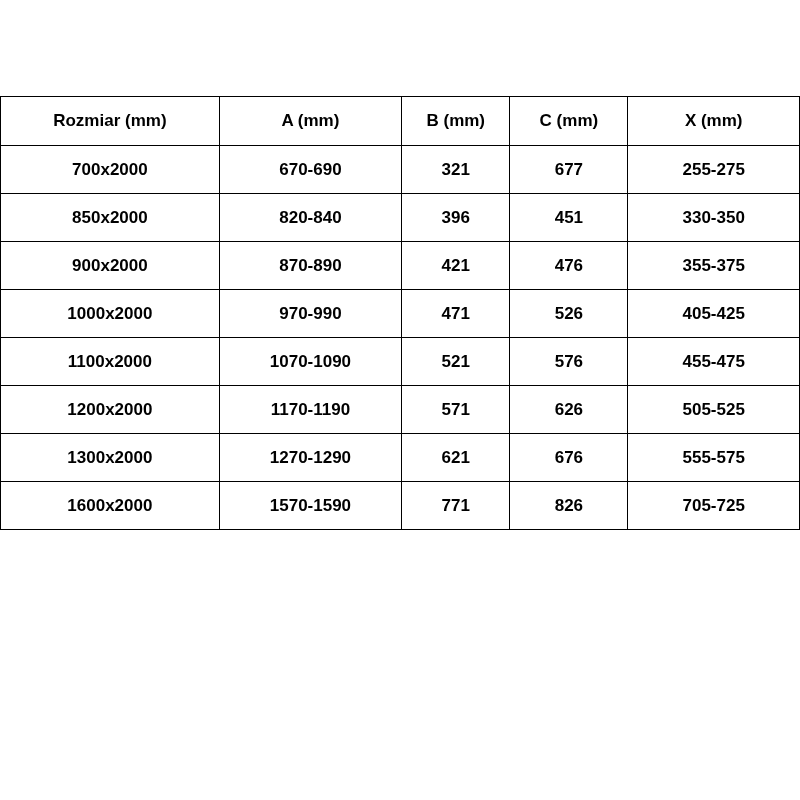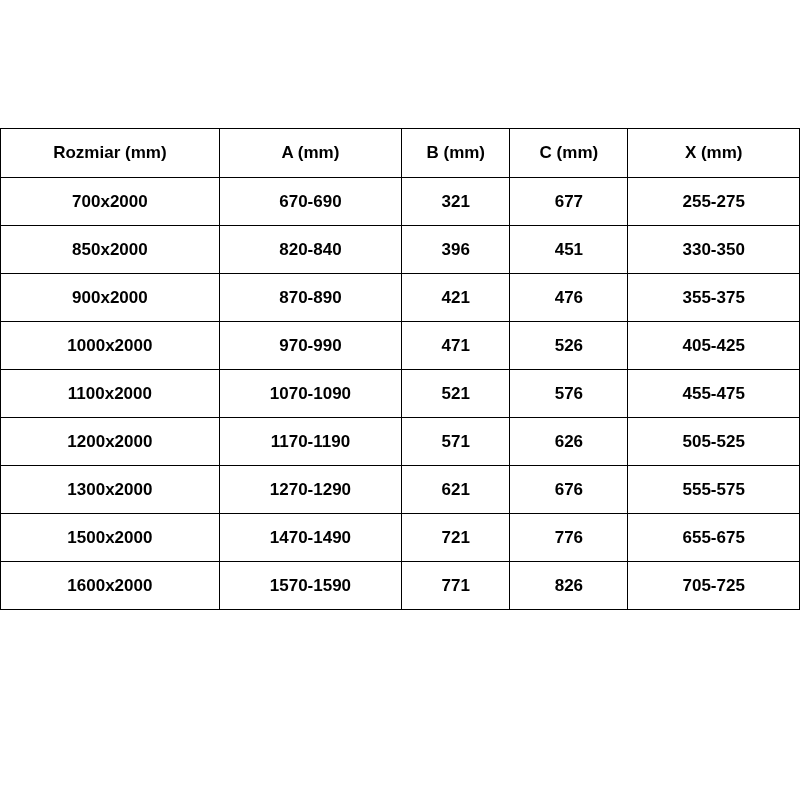--- a/index.html
+++ b/index.html
@@ -24,21 +24,20 @@
   }
   .table-wrap {
     margin-top: 96px;
     width: 800px;
     box-sizing: border-box;
   }
   table.spec {
     border-collapse: collapse;
     width: 800px;
     table-layout: fixed;
-    margin-top: 32px;
   }
   table.spec th,
   table.spec td {
     border: 1px solid #000000;
     text-align: center;
     vertical-align: middle;
     font-weight: bold;
     font-size: 17px;
     height: 47px;
     padding: 0 4px;
@@ -123,27 +122,20 @@
           <td>505-525</td>
         </tr>
         <tr>
           <td>1300x2000</td>
           <td>1270-1290</td>
           <td>621</td>
           <td>676</td>
           <td>555-575</td>
         </tr>
         <tr>
-          <td>1500x2000</td>
-          <td>1470-1490</td>
-          <td>721</td>
-          <td>776</td>
-          <td>655-675</td>
-        </tr>
-        <tr>
           <td>1600x2000</td>
           <td>1570-1590</td>
           <td>771</td>
           <td>826</td>
           <td>705-725</td>
         </tr>
       </tbody>
     </table>
   </div>
 </div>

